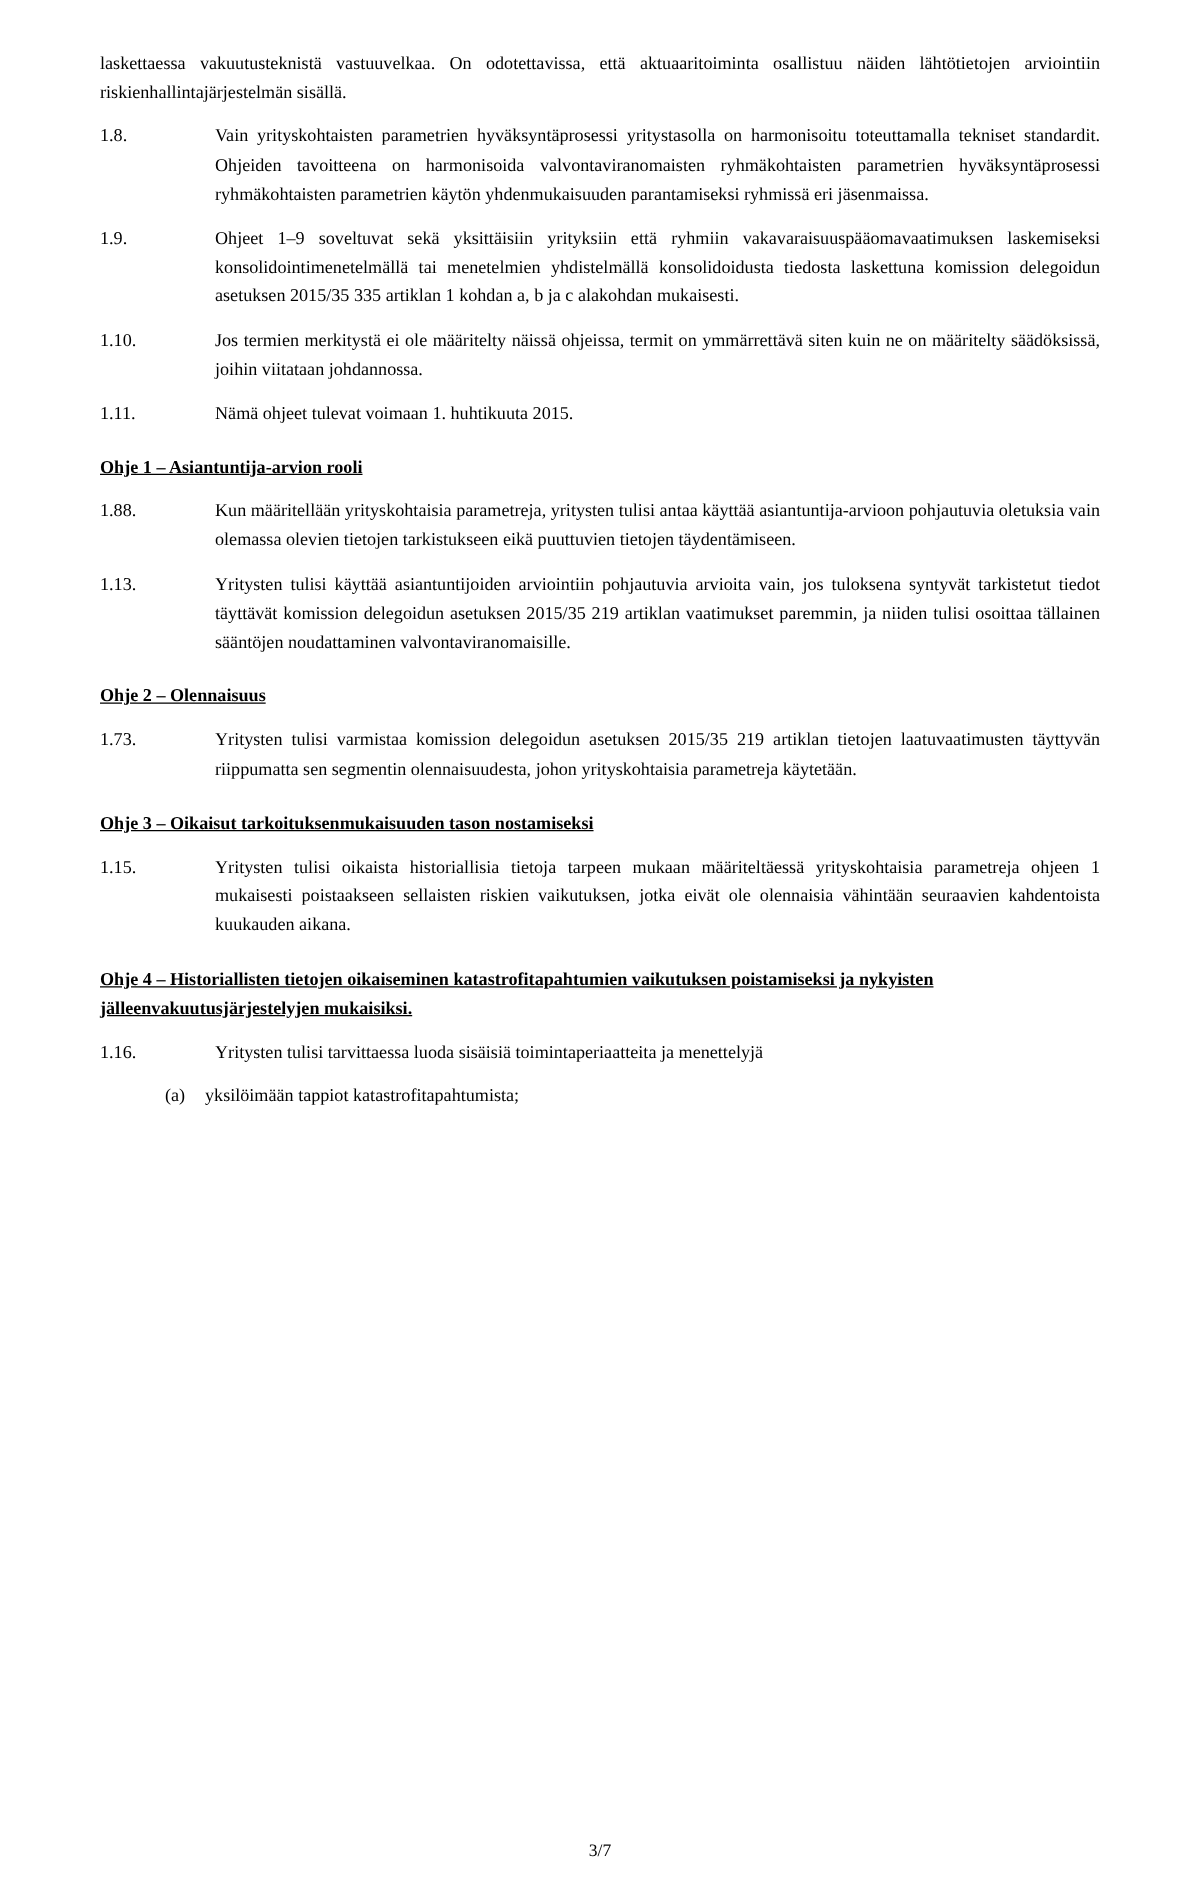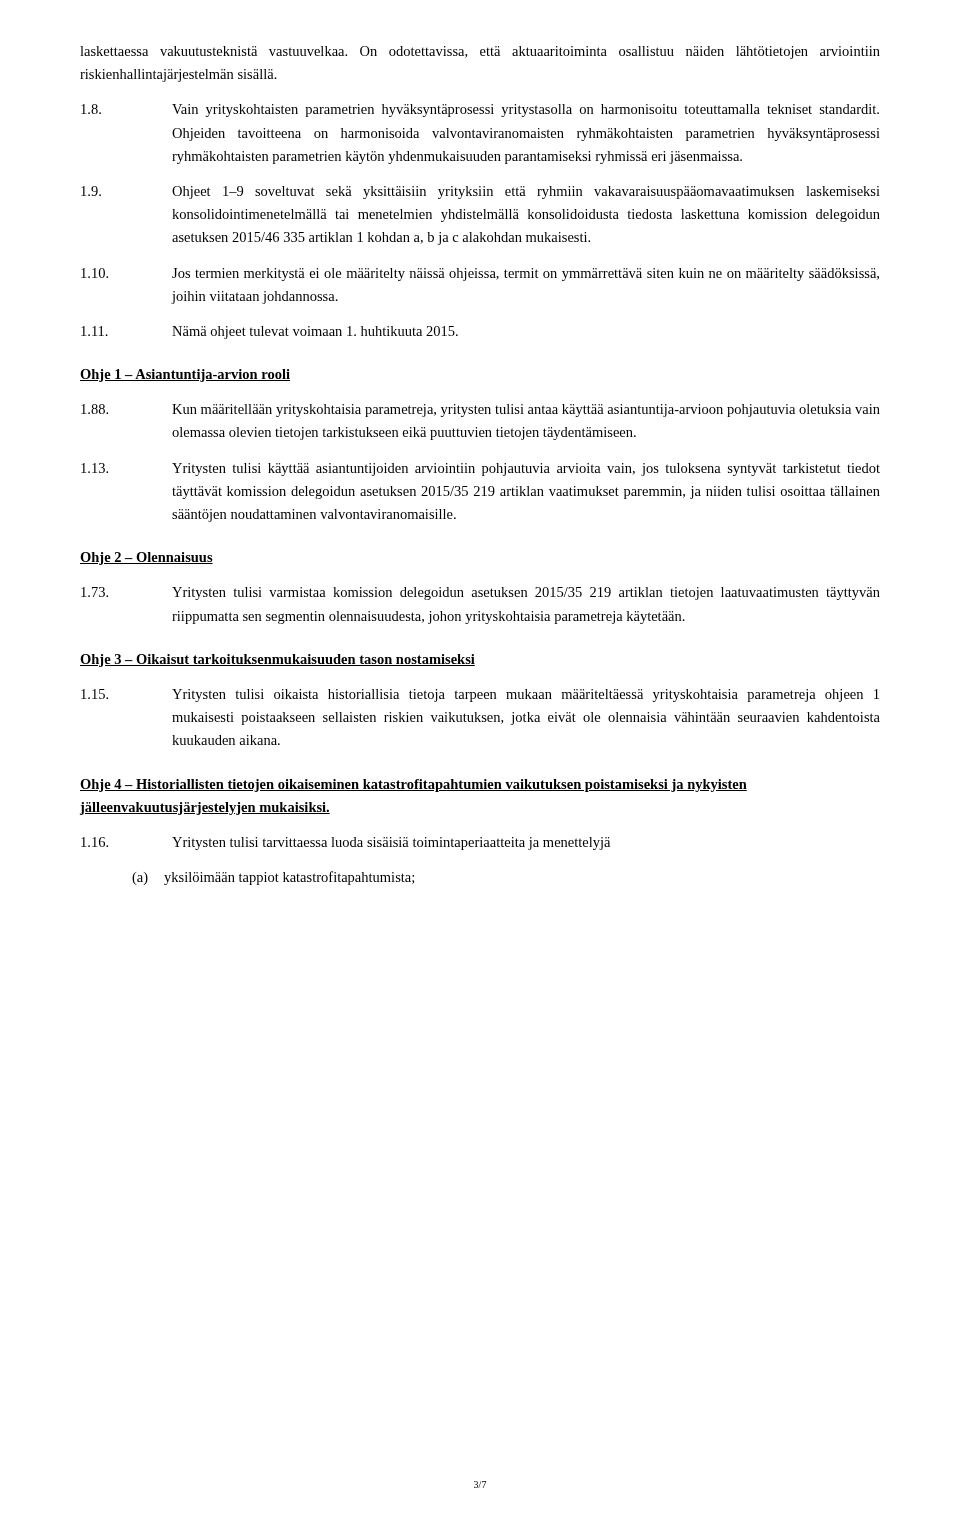--- a/index.html
+++ b/index.html
@@ -73,21 +73,21 @@
     .sub-item .content {
       flex: 1;
     }
 
     .page-footer {
       position: absolute;
       bottom: 30px;
       left: 0;
       right: 0;
       text-align: center;
-      font-size: 10px;
+      font-size: 14px;
       color: #000;
     }
 
     .bold-heading {
       font-weight: bold;
     }
   </style>
 </head>
 <body>
 
@@ -97,21 +97,21 @@
     <span>laskettaessa vakuutusteknistä vastuuvelkaa. On odotettavissa, että aktuaaritoiminta osallistuu näiden lähtötietojen arviointiin riskienhallintajärjestelmän sisällä.</span>
   </div>
 
   <div class="numbered-section">
     <span class="num">1.8.</span>
     <span class="content">Vain yrityskohtaisten parametrien hyväksyntäprosessi yritystasolla on harmonisoitu toteuttamalla tekniset standardit. Ohjeiden tavoitteena on harmonisoida valvontaviranomaisten ryhmäkohtaisten parametrien hyväksyntäprosessi ryhmäkohtaisten parametrien käytön yhdenmukaisuuden parantamiseksi ryhmissä eri jäsenmaissa.</span>
   </div>
 
   <div class="numbered-section">
     <span class="num">1.9.</span>
-    <span class="content">Ohjeet 1–9 soveltuvat sekä yksittäisiin yrityksiin että ryhmiin vakavaraisuuspääomavaatimuksen laskemiseksi konsolidointimenetelmällä tai menetelmien yhdistelmällä konsolidoidusta tiedosta laskettuna komission delegoidun asetuksen 2015/46 335 artiklan 1 kohdan a, b ja c alakohdan mukaisesti.</span>
+    <span class="content">Ohjeet 1–9 soveltuvat sekä yksittäisiin yrityksiin että ryhmiin vakavaraisuuspääomavaatimuksen laskemiseksi konsolidointimenetelmällä tai menetelmien yhdistelmällä konsolidoidusta tiedosta laskettuna komission delegoidun asetuksen 2015/35 335 artiklan 1 kohdan a, b ja c alakohdan mukaisesti.</span>
   </div>
 
   <div class="numbered-section">
     <span class="num">1.10.</span>
     <span class="content">Jos termien merkitystä ei ole määritelty näissä ohjeissa, termit on ymmärrettävä siten kuin ne on määritelty säädöksissä, joihin viitataan johdannossa.</span>
   </div>
 
   <div class="numbered-section">
     <span class="num">1.11.</span>
     <span class="content">Nämä ohjeet tulevat voimaan 1. huhtikuuta 2015.</span>

